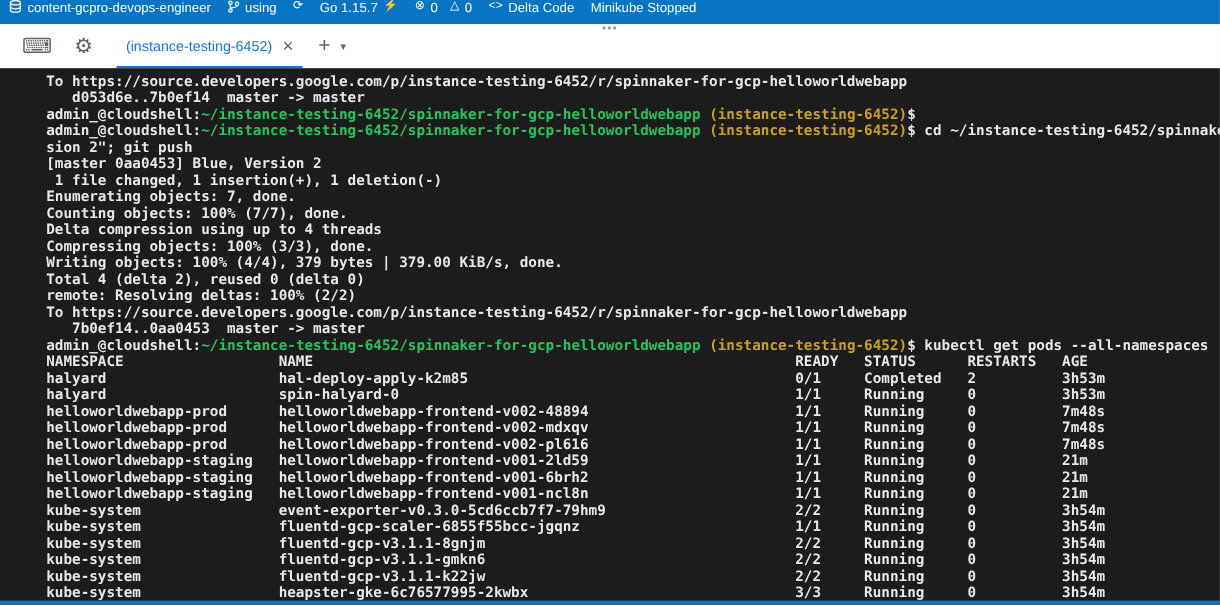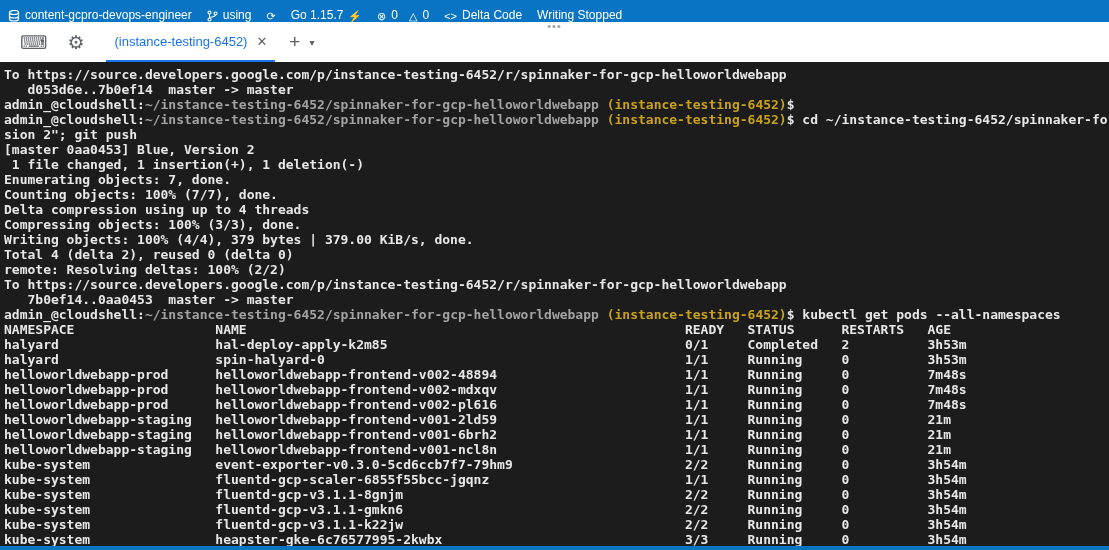--- a/index.html
+++ b/index.html
@@ -5,21 +5,21 @@
   * { margin:0; padding:0; box-sizing:border-box; }
   html,body { width:1109px; height:550px; overflow:hidden; }
   body { font-family:"Liberation Sans", sans-serif; background:#ffffff; position:relative; }
 
   
   .statusbar {
     height:22px; background:#0a74c4; color:#ffffff;
     display:flex; align-items:center; gap:15px;
     font-size:12px; padding:0 8px; white-space:nowrap;
   }
-  .sb-item { display:flex; align-items:flex-end; gap:5px; cursor:pointer; height:100%; }
+  .sb-item { display:flex; align-items:flex-start; gap:5px; cursor:pointer; height:100%; }
   .sb-icon { display:inline-flex; align-items:center; font-size:11px; line-height:1; }
   .sb-icon svg { display:block; }
   .sb-num { margin-right:6px; }
 
   
   .tabbar {
     height:40px; background:#ffffff; position:relative;
     display:flex; align-items:stretch; padding:0 10px;
   }
   .drag-dots {
@@ -40,23 +40,23 @@
   .tb-caret { color:#5f6368; font-size:10px; margin-left:9px; display:flex; align-items:center; cursor:pointer; }
 
   
   .terminal {
     position:absolute; top:62px; left:0; right:0; bottom:0;
     background:#1c1c1c; padding:5px 0 0 4px;
     font-family:"DejaVu Sans Mono","Liberation Mono",monospace;
     font-size:13px; font-weight:bold; line-height:15px;
     white-space:pre; overflow:hidden; cursor:text;
   }
-  .tline { white-space:pre; }
+  .tline { white-space:pre;margin-left:38px; }
   .c-w { color:#e8e8e8; }
-  .c-b { color:#a3a3a3; }
+  .c-b { color:#22c55e; }
   .c-y { color:#c9a21c; }
 
   .bottom-strip {
     position:absolute; left:0; bottom:0; width:100%; height:4px;
     background:#0a74c4; z-index:5;
   }
 </style>
 </head>
 <body>
 
@@ -93,21 +93,21 @@
     <span class="sb-icon">⊗</span>
     <span class="sb-num">0</span>
     <span class="sb-icon">△</span>
     <span>0</span>
   </div>
   <div class="sb-item">
     <span class="sb-icon">&lt;&gt;</span>
     <span>Delta Code</span>
   </div>
   <div class="sb-item">
-    <span>Writing Stopped</span>
+    <span>Minikube Stopped</span>
   </div>
 </div>
 
 <div class="tabbar">
   <span class="drag-dots">•••</span>
   <span class="tb-icon">⌨</span>
   <span class="tb-icon">⚙</span>
   <div class="tab">
     <span>(instance-testing-6452)</span>
     <span class="tab-close">✕</span>

